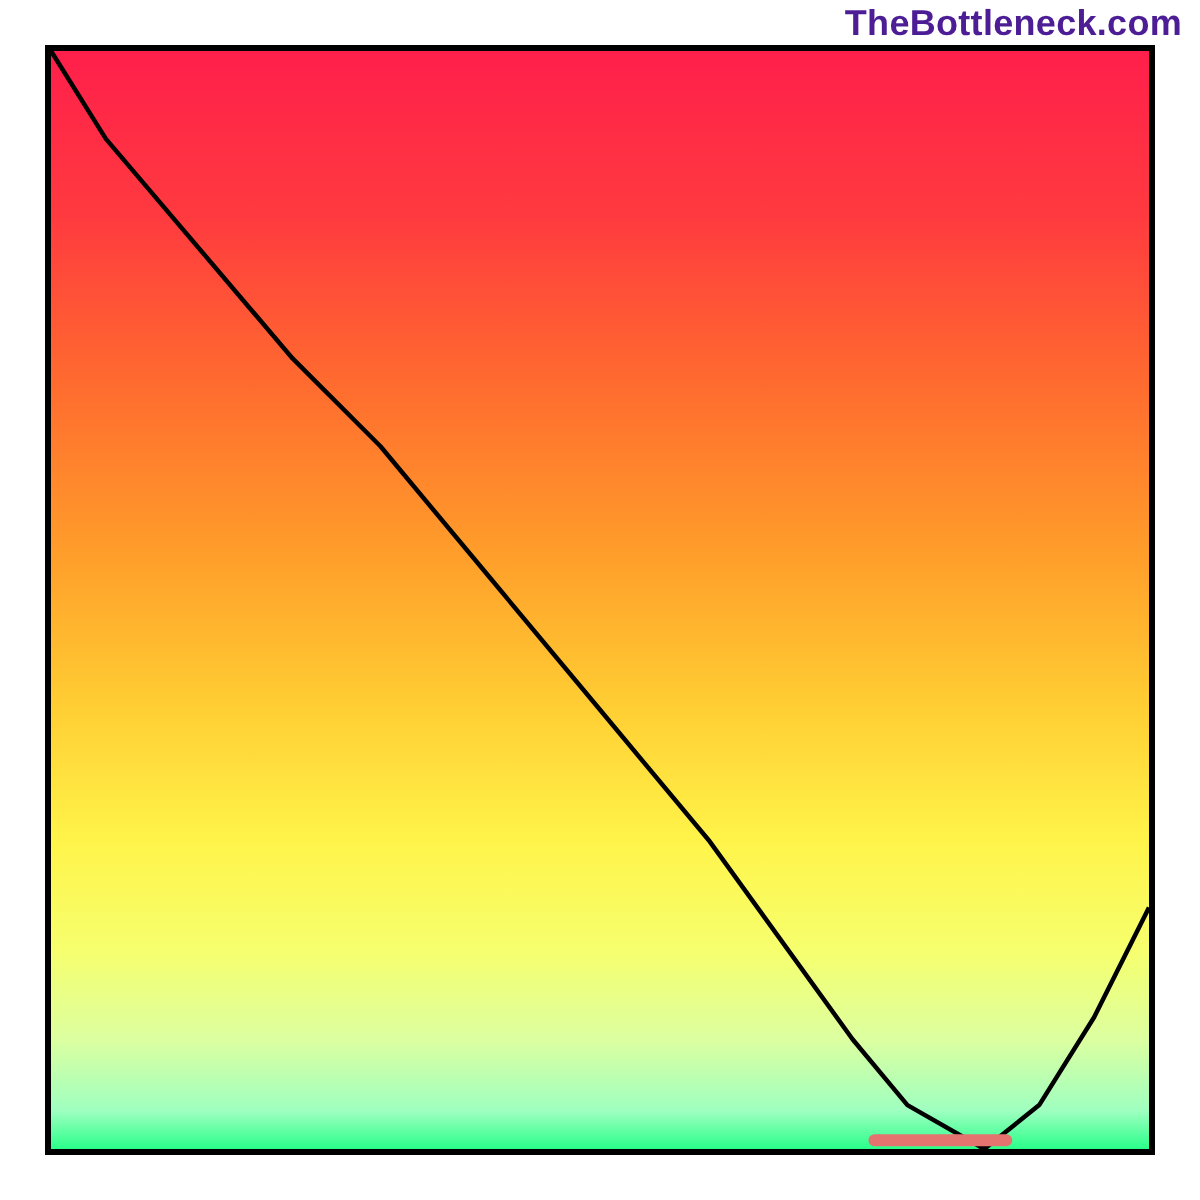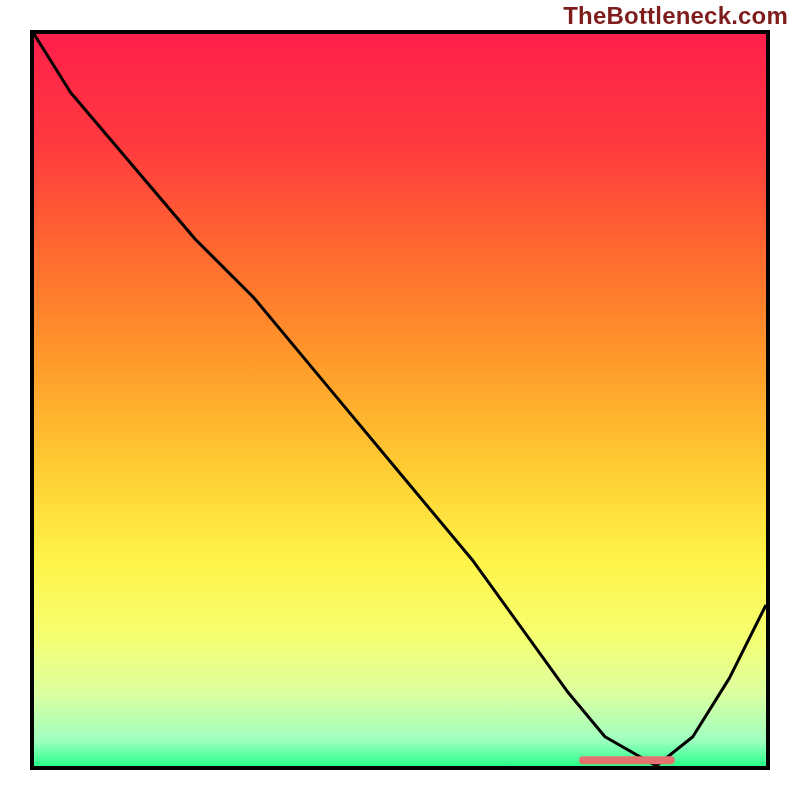--- a/index.html
+++ b/index.html
@@ -13,21 +13,21 @@
   .container {
     position: relative;
     width: 800px;
     height: 800px;
   }
   .watermark {
     position: absolute;
     top: 2px;
     right: 12px;
     font-size: 24px;
-    color: #7f1d1d;
+    color: #4c1d95;
     font-weight: bold;
     letter-spacing: 0.2px;
   }
   .plot {
     position: absolute;
     left: 30px;
     top: 30px;
     width: 740px;
     height: 740px;
   }

